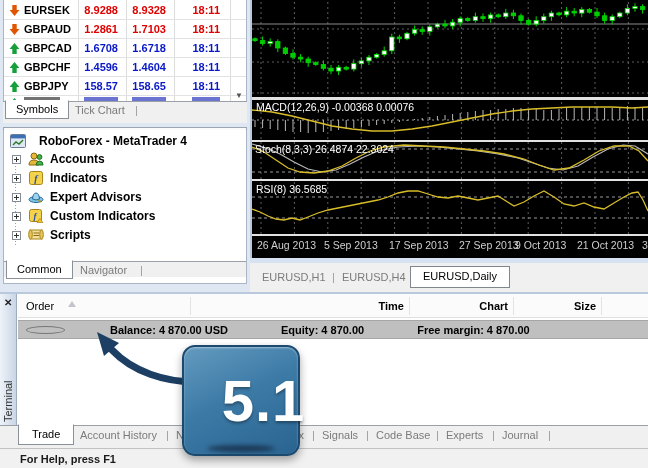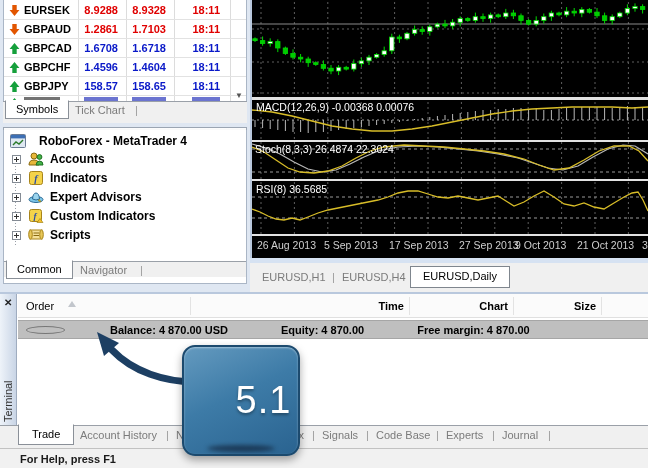--- a/index.html
+++ b/index.html
@@ -85,21 +85,21 @@
 
   .statusbar { position:absolute; left:0; top:448px; width:648px; height:20px; background:#f1f1f1;
                border-top:1px solid #c2c2c2; display:flex; align-items:center; padding:0 20px;
                font-weight:600; color:#1a1a1a; }
 
   
   .badge { position:absolute; left:182px; top:345px; width:118px; height:111px; border-radius:13px;
            background:linear-gradient(155deg,#649abf 0%,#3d7ba7 45%,#2a6390 100%);
            border:2px solid #1c4a6e; box-shadow:0 4px 8px rgba(0,0,0,.35), inset 0 1px 2px rgba(255,255,255,.45);
            display:flex; align-items:center; justify-content:center; z-index:5; }
-  .badge-text { color:#fff; font-size:38px; font-weight:400; letter-spacing:1px; text-shadow:0 2px 3px rgba(0,0,0,.35);margin-left:45px; }
+  .badge-text { color:#fff; font-size:58px; font-weight:700; letter-spacing:1px; text-shadow:0 2px 3px rgba(0,0,0,.35);margin-left:45px; }
   .badge-shadow { position:absolute; left:20%; bottom:2px; width:60%; height:7px; border-radius:50%;
                   background:rgba(5,10,25,.5); filter:blur(2px); }
   .arrow-overlay { position:absolute; left:0; top:0; width:648px; height:468px; pointer-events:none; z-index:4; }
 </style>
 </head>
 <body>
 
 <div class="screen">
 
   <div class="left-col">

